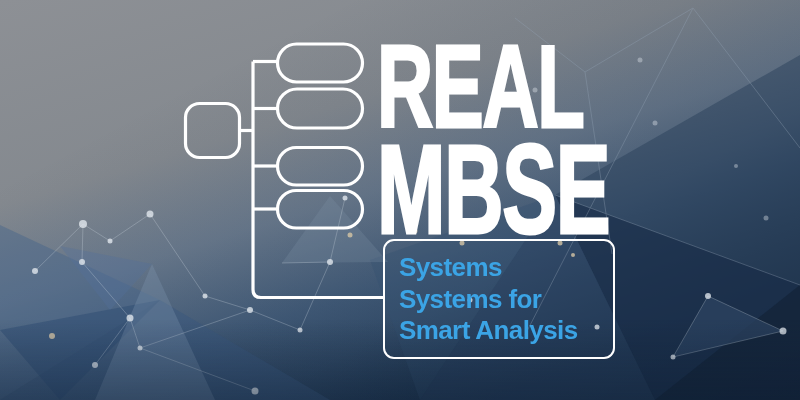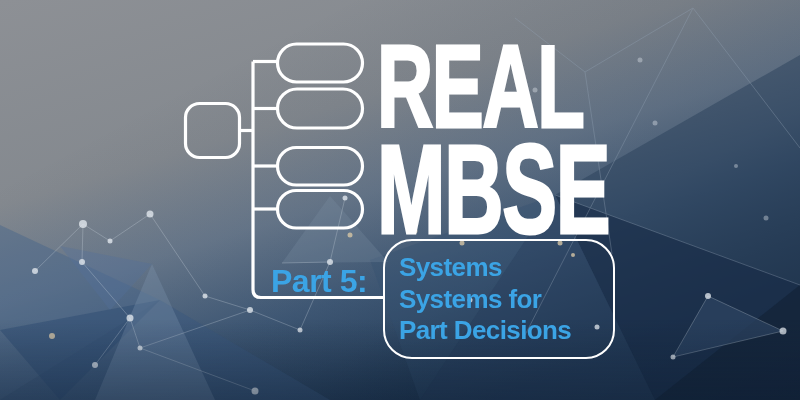--- a/index.html
+++ b/index.html
@@ -34,21 +34,21 @@
     letter-spacing:-0.5px;
     white-space:nowrap;
   }
 
   
   .subtitle-box {
     position:absolute; left:383px; top:239px;
     width:232px; height:120px;
     box-sizing:border-box;
     border:2.5px solid #ffffff;
-    border-radius:29px;
+    border-radius:11px;
     padding:11px 0 0 14px;
   }
   .subtitle-line {
     font-size:26px; font-weight:bold;
     line-height:31.5px;
     color:#3BA4E5;
     letter-spacing:-0.6px;
     white-space:nowrap;
   }
 </style>
@@ -167,21 +167,20 @@
       <rect x="277.5" y="44" width="85" height="38" rx="19"></rect>
       <rect x="277.5" y="89" width="85" height="39" rx="19.5"></rect>
       <rect x="277.5" y="147.5" width="85" height="37.5" rx="18.75"></rect>
       <rect x="277.5" y="190.5" width="85" height="37.5" rx="18.75"></rect>
     </g>
   </svg>
 
   <div class="title-line l1">REAL</div>
   <div class="title-line l2">MBSE</div>
 
-  <div class="part-label">Part 5:</div>
 
   <div class="subtitle-box">
     <div class="subtitle-line">Systems</div>
     <div class="subtitle-line">Systems for</div>
-    <div class="subtitle-line">Part Decisions</div>
+    <div class="subtitle-line">Smart Analysis</div>
   </div>
 
 </div>
 
 </body></html>

